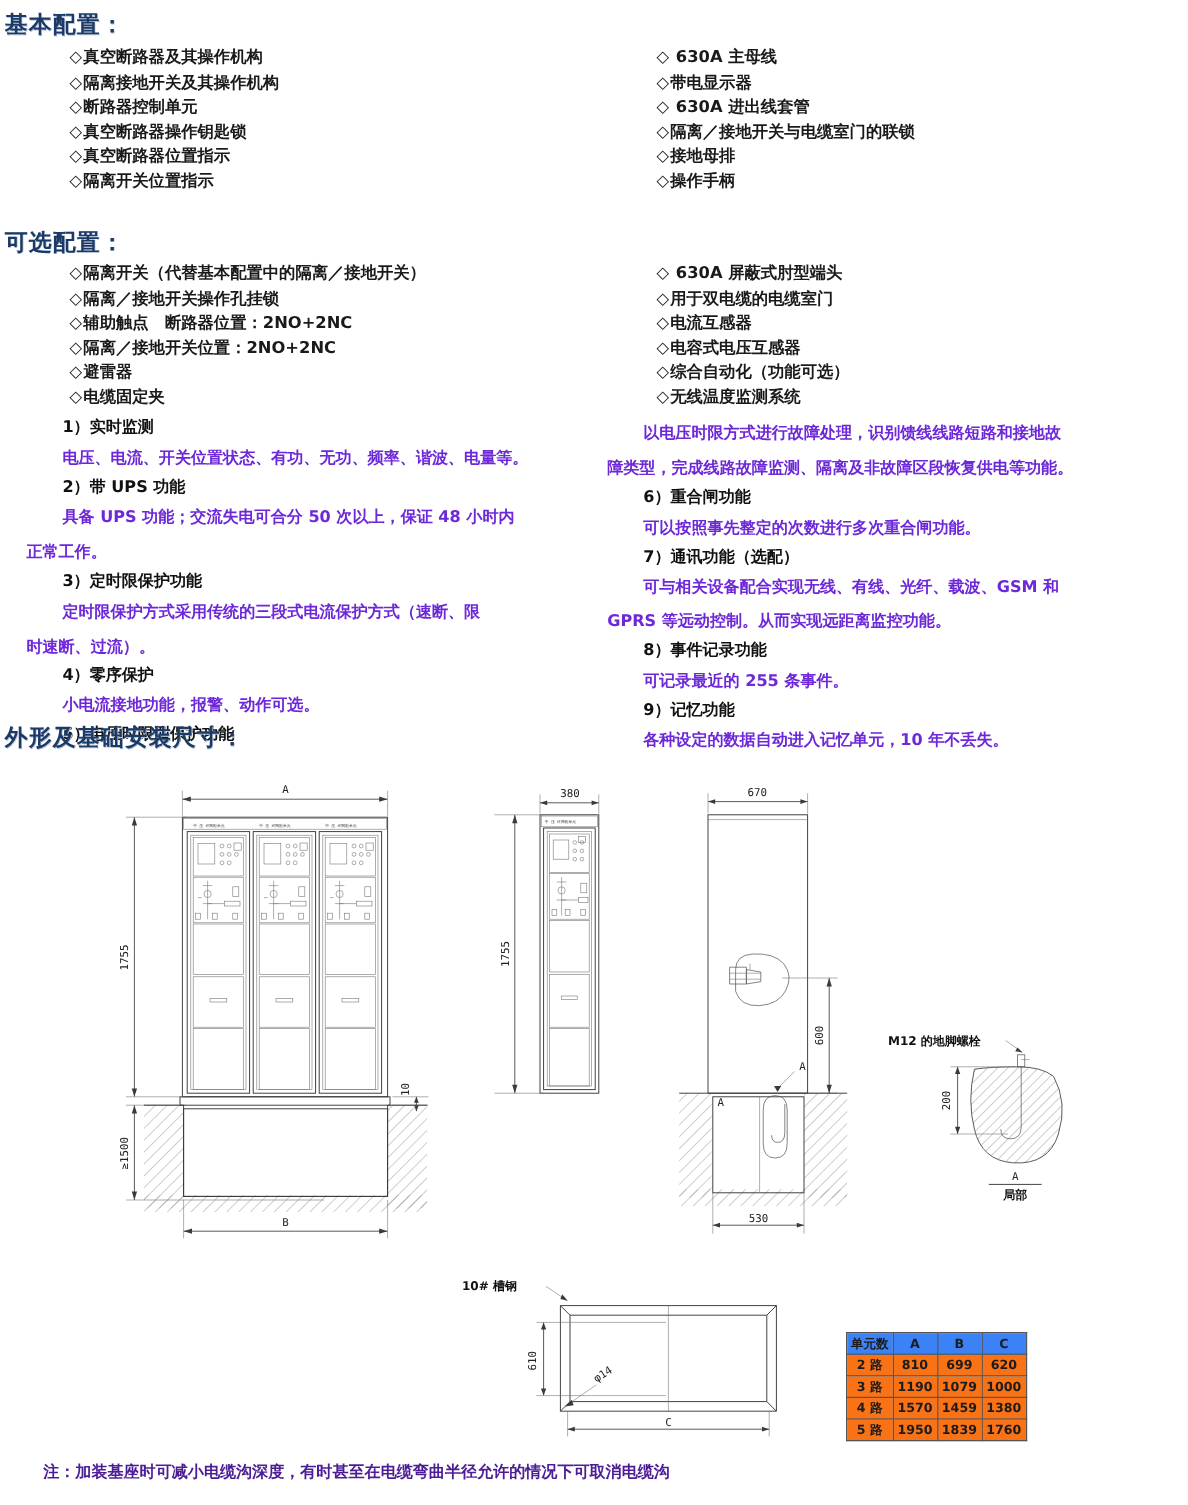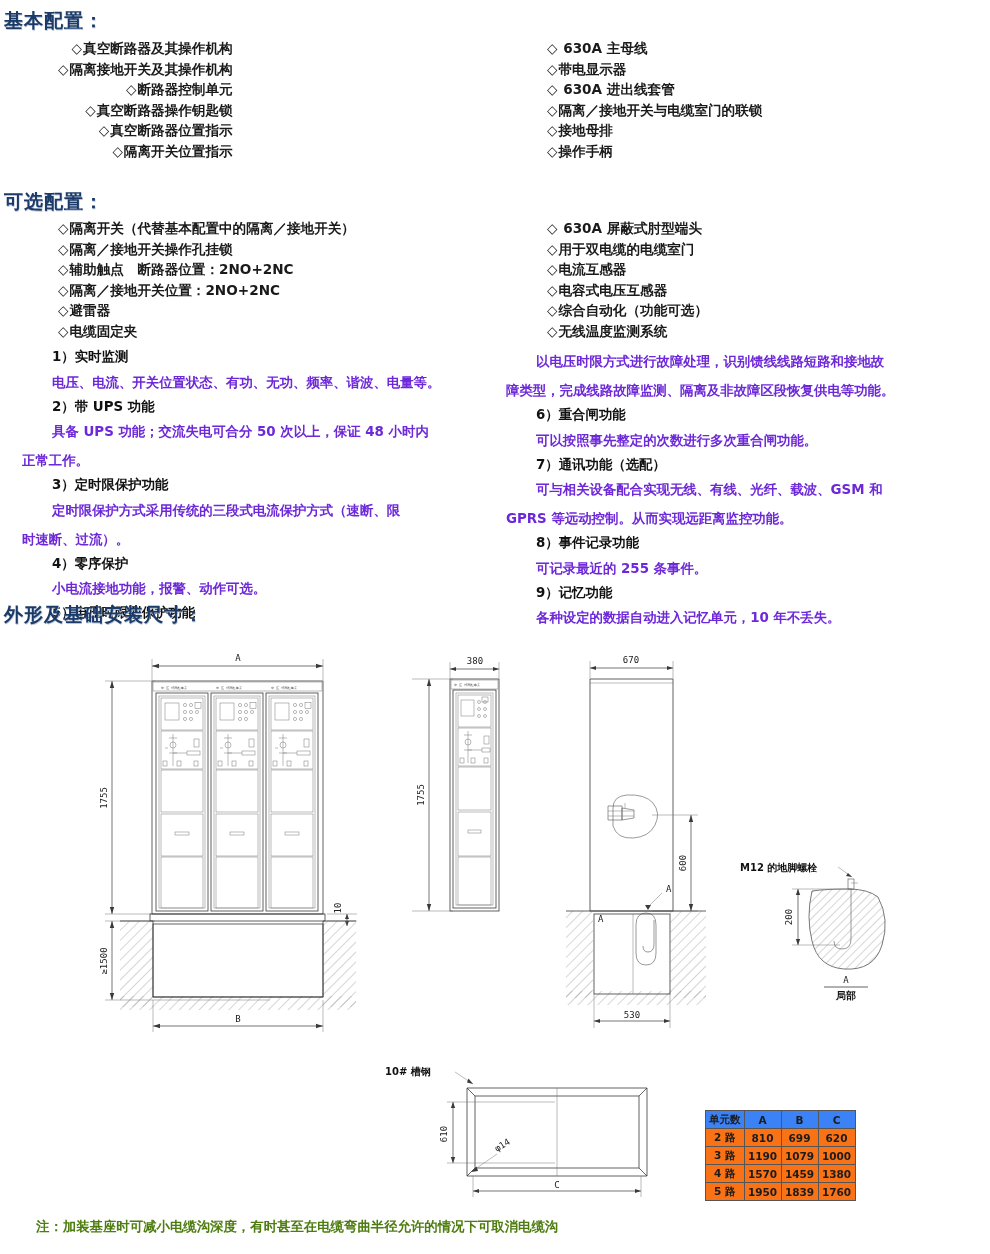--- a/index.html
+++ b/index.html
@@ -28,21 +28,21 @@
 
   
   .para{
     font-size:13.4px;font-weight:bold;color:#6d28d9;line-height:29px;
     white-space:pre-wrap;
   }
   .numline{font-size:13.4px;font-weight:bold;line-height:20.6px;}
 
   
   .note{
-    position:absolute;font-size:13.4px;font-weight:bold;color:#4d7c0f;white-space:nowrap;
+    position:absolute;font-size:13.4px;font-weight:bold;color:#4c1d95;white-space:nowrap;
   }
 
   
   .draw{position:absolute;}
   svg{display:block;overflow:visible;}
   .ln{stroke:#3a3a3a;stroke-width:0.8;fill:none;}
   .ln2{stroke:#555;stroke-width:0.6;fill:none;}
   .thin{stroke:#777;stroke-width:0.5;fill:none;}
   .dimline{stroke:#3a3a3a;stroke-width:0.7;fill:none;}
   .dimtxt{font-family:"DejaVu Sans Mono","Liberation Mono",monospace;font-size:9px;fill:#222;}
@@ -60,21 +60,21 @@
   }
   .dimtable th{background:#3b82f6;}
 </style>
 </head>
 <body>
 
 <div class="page">
 
   <div class="heading" style="left:4px;top:8px;">基本配置：</div>
 
-  <div class="col" style="left:58px;top:38px;text-align:right;">
+  <div class="col" style="left:58px;top:38px;">
     <div class="item"><span class="dia">◇</span><span>真空断路器及其操作机构</span></div>
     <div class="item"><span class="dia">◇</span><span>隔离接地开关及其操作机构</span></div>
     <div class="item"><span class="dia">◇</span><span>断路器控制单元</span></div>
     <div class="item"><span class="dia">◇</span><span>真空断路器操作钥匙锁</span></div>
     <div class="item"><span class="dia">◇</span><span>真空断路器位置指示</span></div>
     <div class="item"><span class="dia">◇</span><span>隔离开关位置指示</span></div>
   </div>
 
   <div class="col" style="left:547px;top:38px;">
     <div class="item"><span class="dia">◇</span> <span>630A 主母线</span></div>

